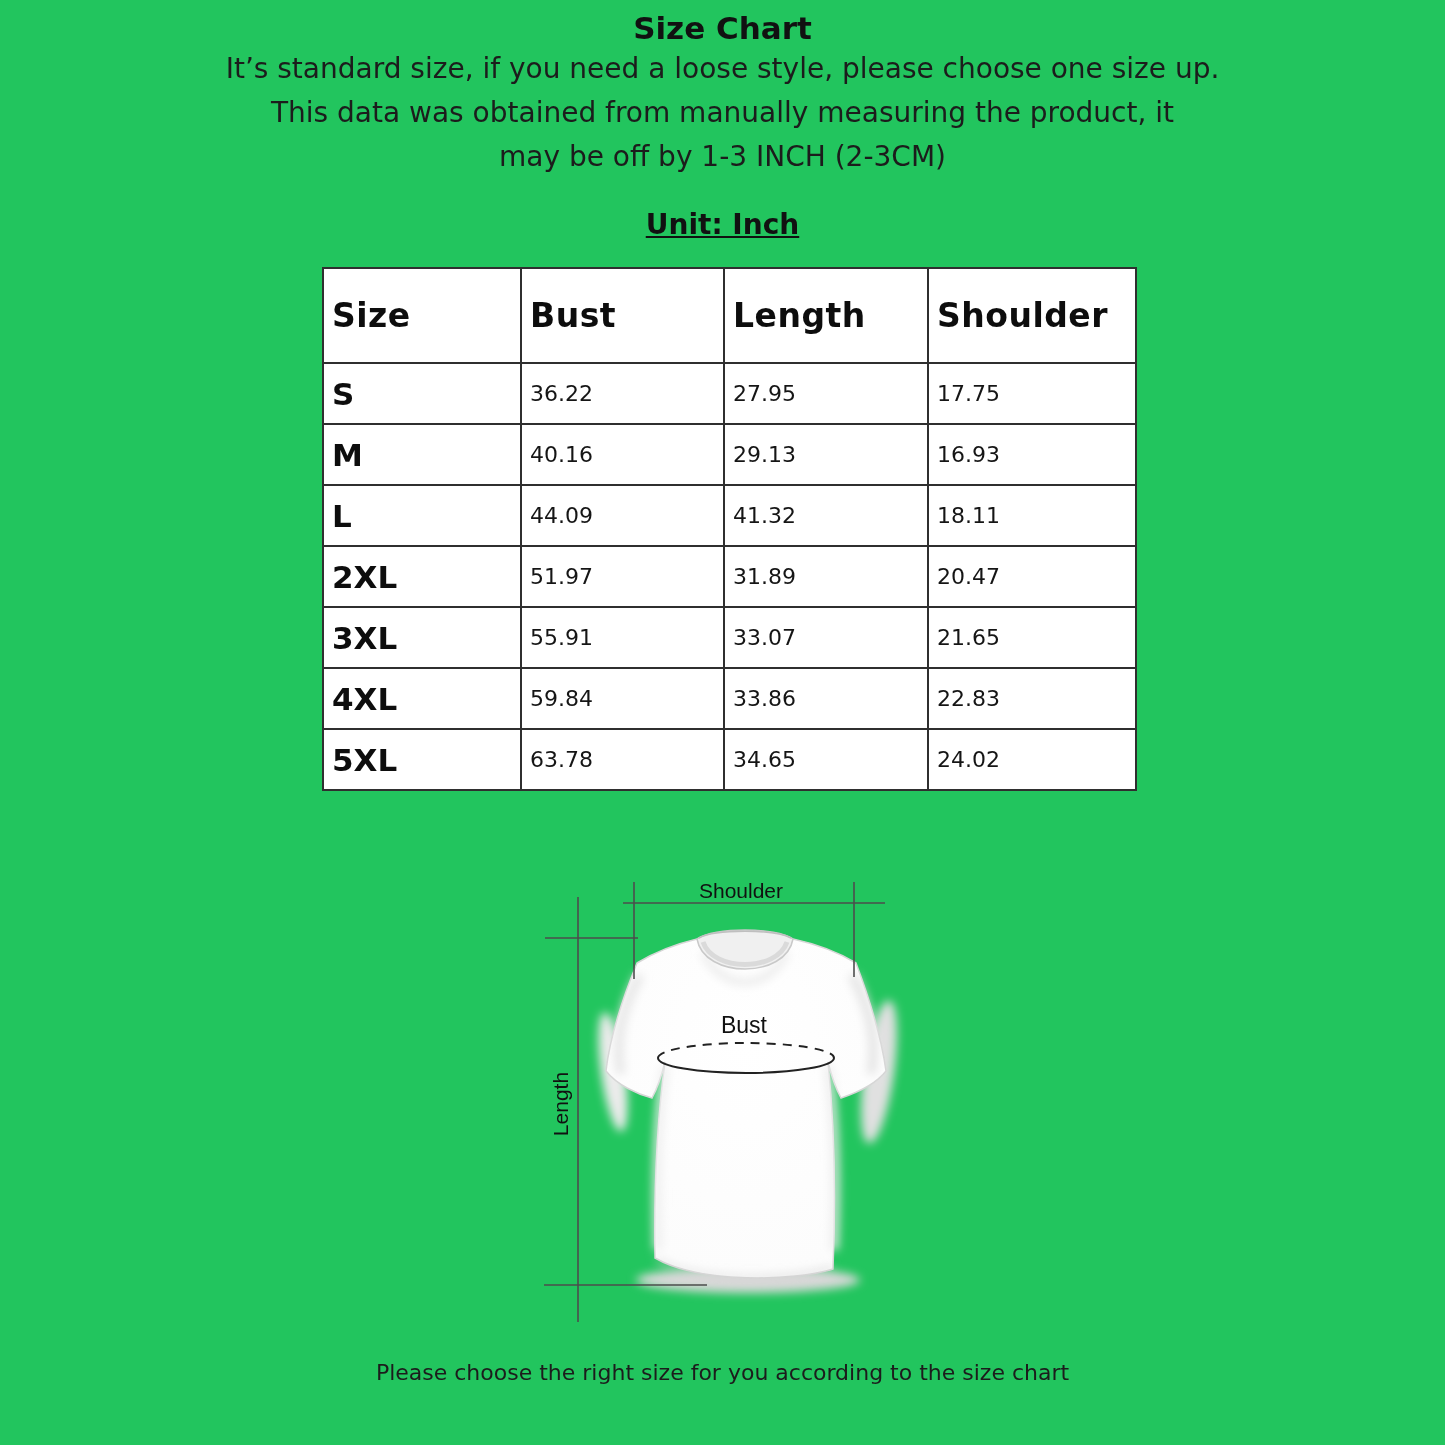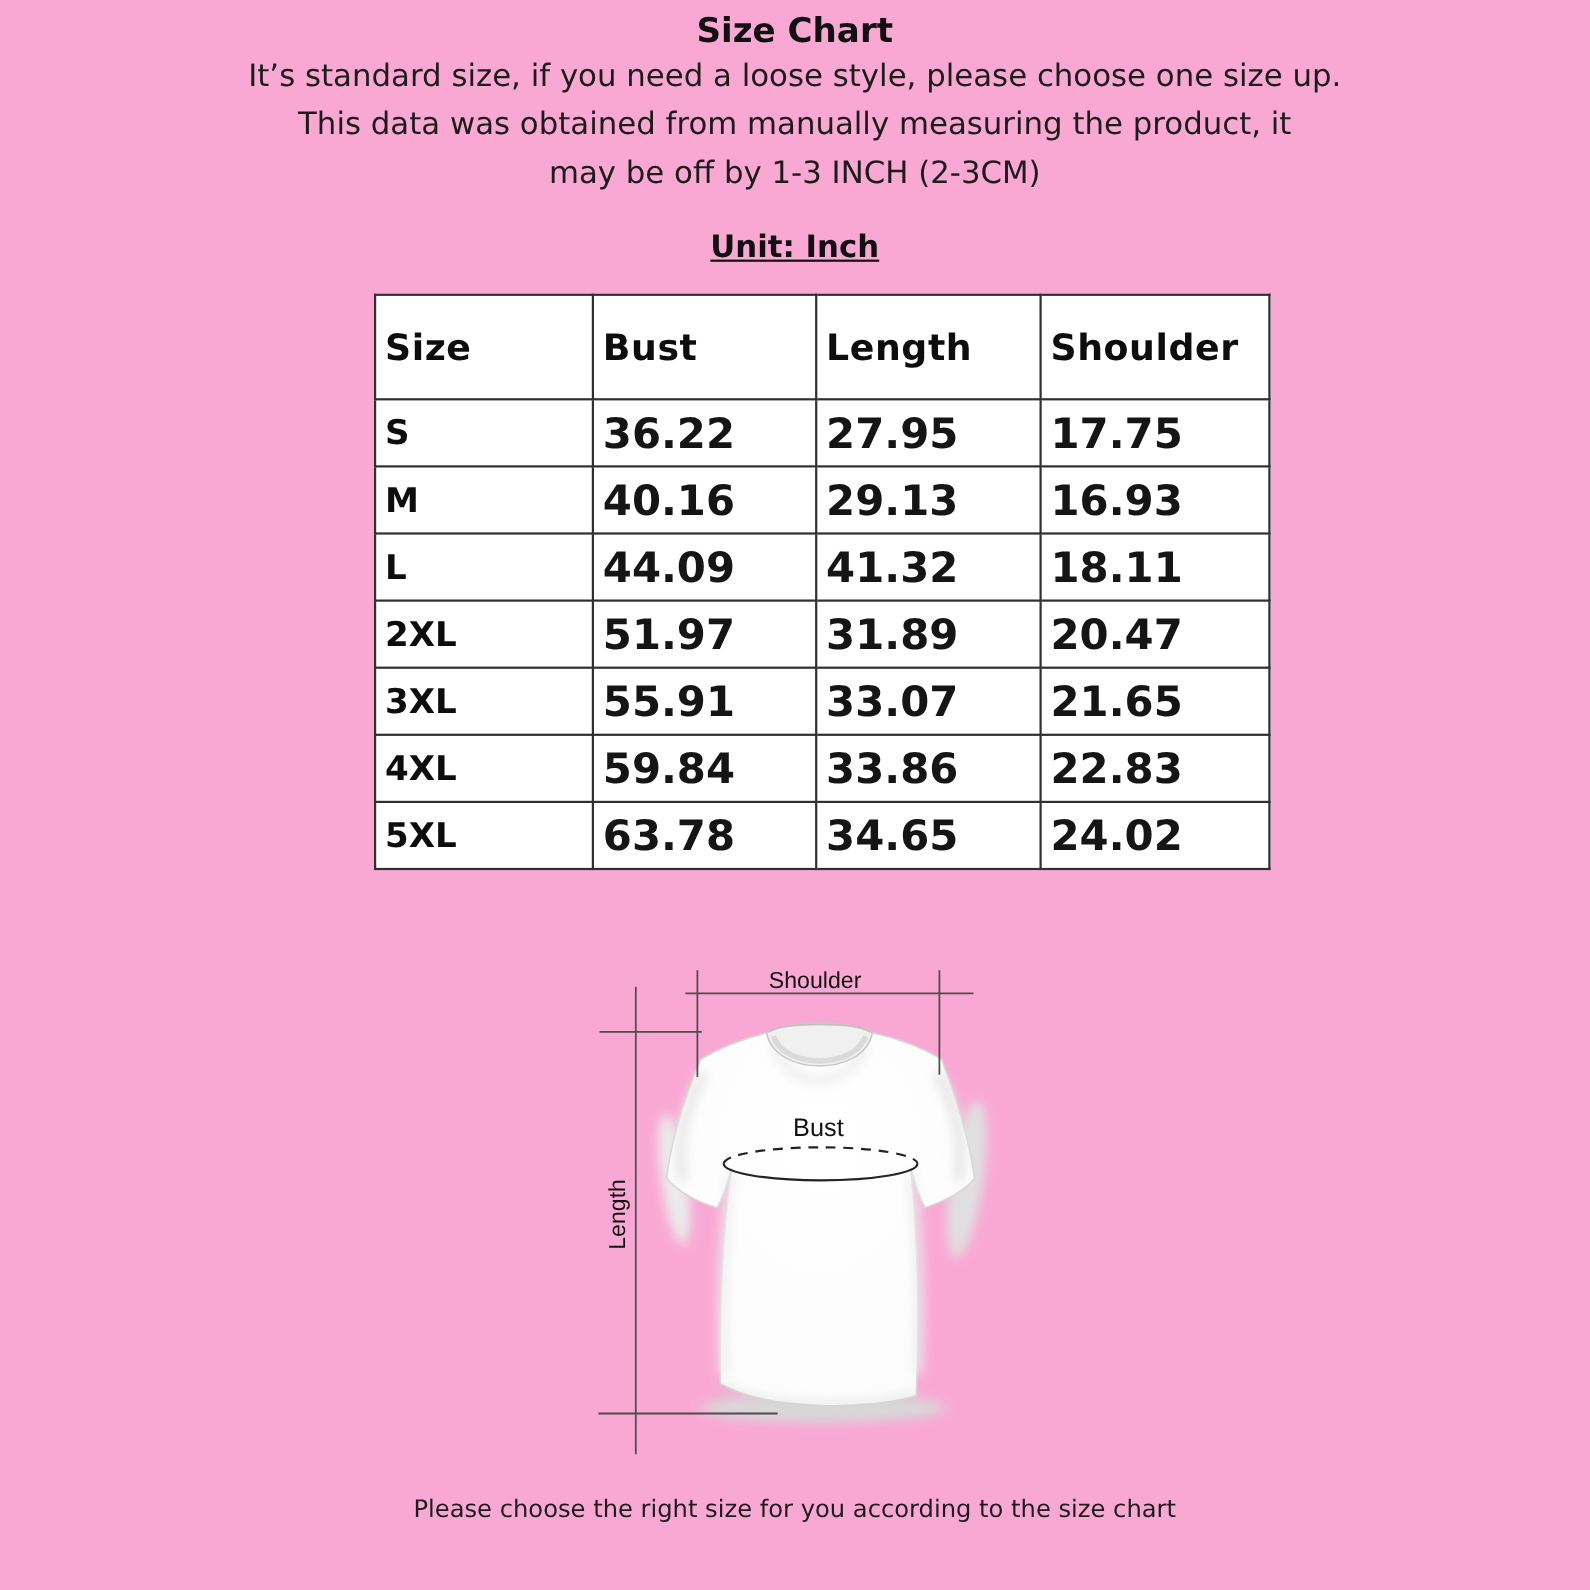--- a/index.html
+++ b/index.html
@@ -1,44 +1,44 @@
 <!DOCTYPE html>
 <html><head>
 <meta charset="utf-8">
 <style>
   html,body{margin:0;padding:0;background:#fff;}
   .page{
-    position:relative;width:1445px;height:1445px;background:#f9a8d4;
+    position:relative;width:1445px;height:1445px;background:#22c55e;
     font-family:"DejaVu Sans","Liberation Sans",sans-serif;color:#1b1b1b;overflow:hidden;
   }
   .title{
     position:absolute;top:10px;left:0;width:100%;text-align:center;
     font-size:31px;font-weight:bold;color:#111;
   }
   .intro{
     position:absolute;top:47px;left:0;width:100%;text-align:center;
     font-size:28px;line-height:44px;color:#1c1c1c;
   }
   .intro div{white-space:nowrap;}
   .unit{
     position:absolute;top:208px;left:0;width:100%;text-align:center;
     font-size:28px;font-weight:bold;color:#111;text-decoration:underline;
   }
   table.size-table{
-    position:absolute;left:340px;top:267px;width:813px;
+    position:absolute;left:322px;top:267px;width:813px;
     border-collapse:collapse;table-layout:fixed;background:#fff;
   }
   .size-table th,.size-table td{
     border:2px solid #2f2f2f;text-align:left;vertical-align:middle;
     padding:0 0 0 8px;overflow:hidden;
   }
   .size-table tr.hrow{height:95px;}
   .size-table tr.drow{height:61px;}
   .size-table th{font-size:33px;font-weight:bold;color:#0d0d0d;letter-spacing:0.5px;}
-  .size-table td{font-size:38px;font-weight:bold;color:#151515;}
+  .size-table td{font-size:22px;font-weight:normal;color:#151515;}
   .size-table td.size-cell{font-weight:bold;font-size:31px;color:#0d0d0d;}
   .diagram{position:absolute;left:500px;top:860px;width:480px;height:480px;}
   .diagram text{
     font-family:"Liberation Sans","DejaVu Sans",sans-serif;fill:#111;
   }
   .footer{
     position:absolute;top:1350px;left:0;width:100%;text-align:center;
     font-size:22px;line-height:45px;color:#1c1c1c;
   }
   .footer div{white-space:nowrap;}

